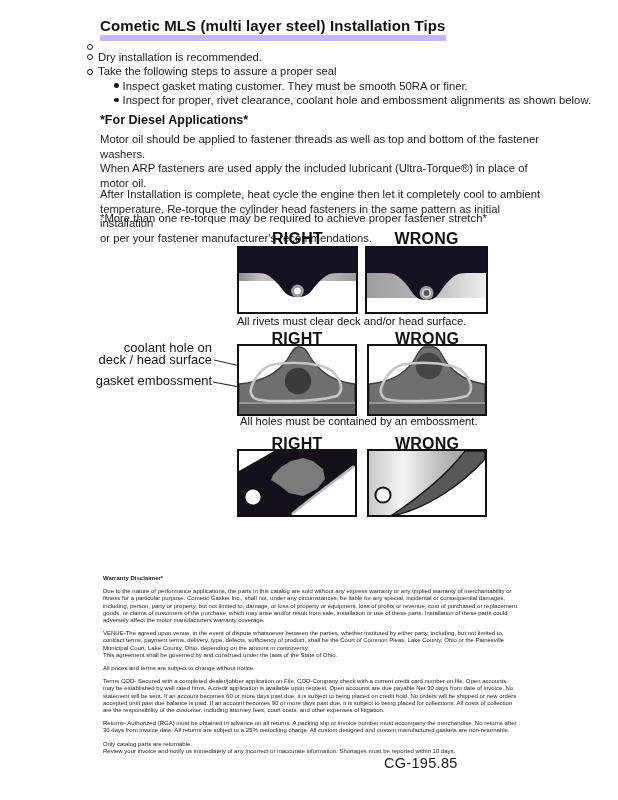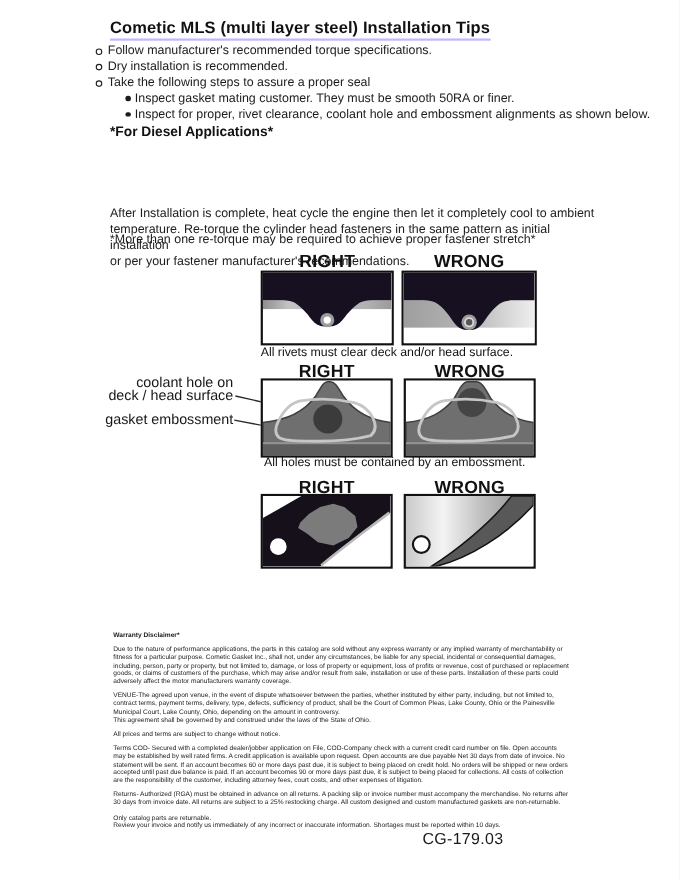--- a/index.html
+++ b/index.html
@@ -5,21 +5,21 @@
   html,body{margin:0;padding:0;background:#e8e8e8;}
   .page{
     position:relative;width:618px;height:800px;background:#ffffff;
     font-family:"Liberation Sans", sans-serif;color:#1c1c1c;overflow:hidden;
     margin:0 auto;
   }
   .abs{position:absolute;}
   .pre{white-space:pre-line;}
   .page-title{
     left:100px;top:17px;font-size:15px;font-weight:bold;color:#111;
-    border-bottom:2px solid #c4b5fd;padding-bottom:1px;letter-spacing:.1px;
+    border-bottom:6px solid #c4b5fd;padding-bottom:1px;letter-spacing:.1px;
   }
   .tips{left:87px;top:39px;font-size:11.3px;line-height:14.6px;}
   .tip-row{display:flex;align-items:flex-start;}
   .o-bullet{
     width:4px;height:4px;border:1.2px solid #1c1c1c;border-radius:50%;
     display:inline-block;margin:4.5px 5px 0 0;flex:0 0 auto;background:#fff;
   }
   .f-bullet{
     width:4.6px;height:4.6px;border-radius:50%;background:#1c1c1c;
     display:inline-block;margin:4.5px 4px 0 0;flex:0 0 auto;
@@ -43,41 +43,42 @@
 </head>
 <body>
 
 <div class="page">
 
   <div class="abs page-title">Cometic MLS (multi layer steel) Installation Tips</div>
 
   <div class="abs tips">
     <div class="tip-row">
       <span class="o-bullet"></span>
-      <span>Follow manufacturer's recommended torque specifications.</span>
     </div>
     <div class="tip-row">
       <span class="o-bullet"></span>
       <span>Dry installation is recommended.</span>
     </div>
     <div class="tip-row">
       <span class="o-bullet"></span>
       <span>Take the following steps to assure a proper seal</span>
     </div>
     <div class="tip-row sub">
       <span class="f-bullet"></span>
       <span>Inspect gasket mating customer.  They must be smooth 50RA or finer.</span>
     </div>
     <div class="tip-row sub">
       <span class="f-bullet"></span>
       <span>Inspect for proper, rivet clearance, coolant hole and embossment alignments as shown below.</span>
     </div>
   </div>
 
   <div class="abs diesel-h">*For Diesel Applications*</div>
+  <div class="abs body-p pre p1">Motor oil should be applied to fastener threads as well as top and bottom of the fastener washers.
+When ARP fasteners are used apply the included lubricant (Ultra-Torque®) in place of motor oil.</div>
   <div class="abs body-p pre p2">After Installation is complete, heat cycle the engine then let it completely cool to ambient
 temperature. Re-torque the cylinder head fasteners in the same pattern as initial installation
 or per your fastener manufacturer's recommendations.</div>
   <div class="abs body-p pre p3">*More than one re-torque may be required to achieve proper fastener stretch*</div>
 
   <div class="abs dg-label" style="left:237px;top:230px;width:121px;">RIGHT</div>
   <div class="abs dg-label" style="left:365px;top:230px;width:123px;">WRONG</div>
 
   <div class="abs dg-box" style="left:237px;top:246px;">
     <svg width="117" height="64" viewBox="0 0 117 64">
@@ -184,15 +185,15 @@
     <p class="pre">Due to the nature of performance applications, the parts in this catalog are sold without any express warranty or any implied warranty of merchantability or fitness for a particular purpose.  Cometic Gasket Inc., shall not, under any circumstances, be liable for any special, incidental or consequential damages, including, person, party or property, but not limited to, damage, or loss of property or equipment, loss of profits or revenue, cost of purchased or replacement goods, or claims of customers of the purchase, which may arise and/or result from sale, installation or use of these parts.  Installation of these parts could adversely affect the motor manufacturers warranty coverage.</p>
     <p class="pre">VENUE-The agreed upon venue, in the event of dispute whatsoever between the parties, whether instituted by either party, including, but not limited to, contract terms, payment terms, delivery, type, defects, sufficiency of product, shall be the Court of Common Pleas, Lake County, Ohio or the Painesville Municipal Court, Lake County, Ohio, depending on the amount in controversy.
 This agreement shall be governed by and construed under the laws of the State of Ohio.</p>
     <p class="pre">All prices and terms are subject to change without notice.</p>
     <p class="pre">Terms COD- Secured with a completed dealer/jobber application on File, COD-Company check with a current credit card number on file.  Open accounts may be established by well rated firms.  A credit application is available upon request.  Open accounts are due payable Net 30 days from date of invoice.  No statement will be sent.  If an account becomes 60 or more days past due, it is subject to being placed on credit hold.  No orders will be shipped or new orders accepted until past due balance is paid.  If an account becomes 90 or more days past due, it is subject to being placed for collections.  All costs of collection are the responsibility of the customer, including attorney fees, court costs, and other expenses of litigation.</p>
     <p class="pre">Returns- Authorized (RGA) must be obtained in advance on all returns.  A packing slip or invoice number must accompany the merchandise.  No returns after 30 days from invoice date.  All returns are subject to a 25% restocking charge.  All custom designed and custom manufactured gaskets are non-returnable.</p>
     <p class="pre">Only catalog parts are returnable.
 Review your invoice and notify us immediately of any incorrect or inaccurate information.  Shortages must be reported within 10 days.</p>
   </div>
 
-  <div class="abs page-num">CG-179.03</div>
+  <div class="abs page-num">CG-195.85</div>
 
 </div>
 
 </body></html>

